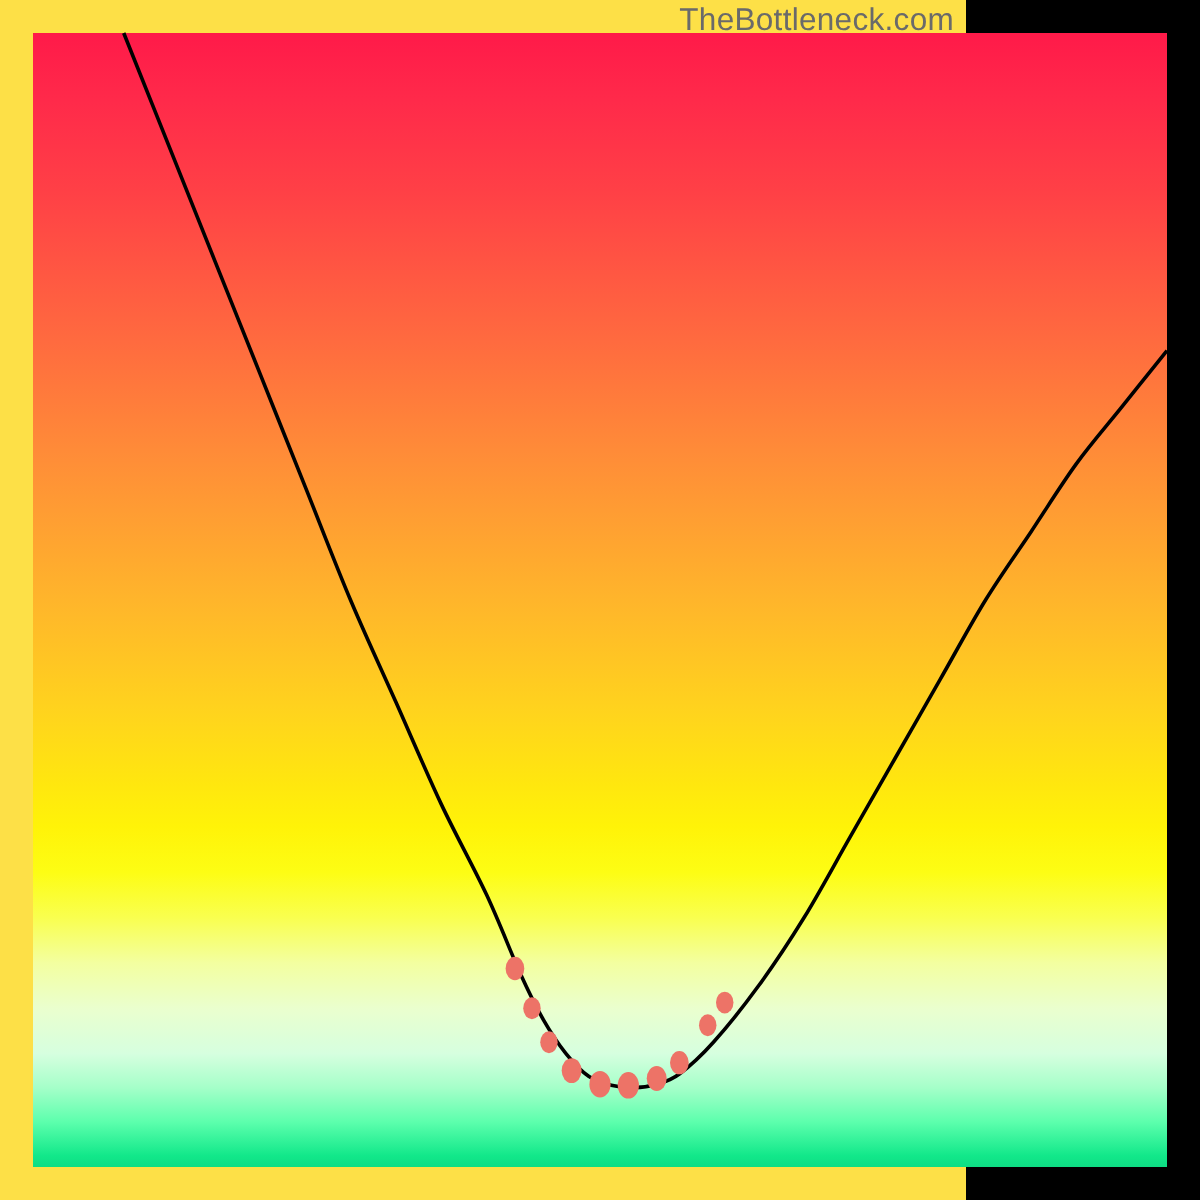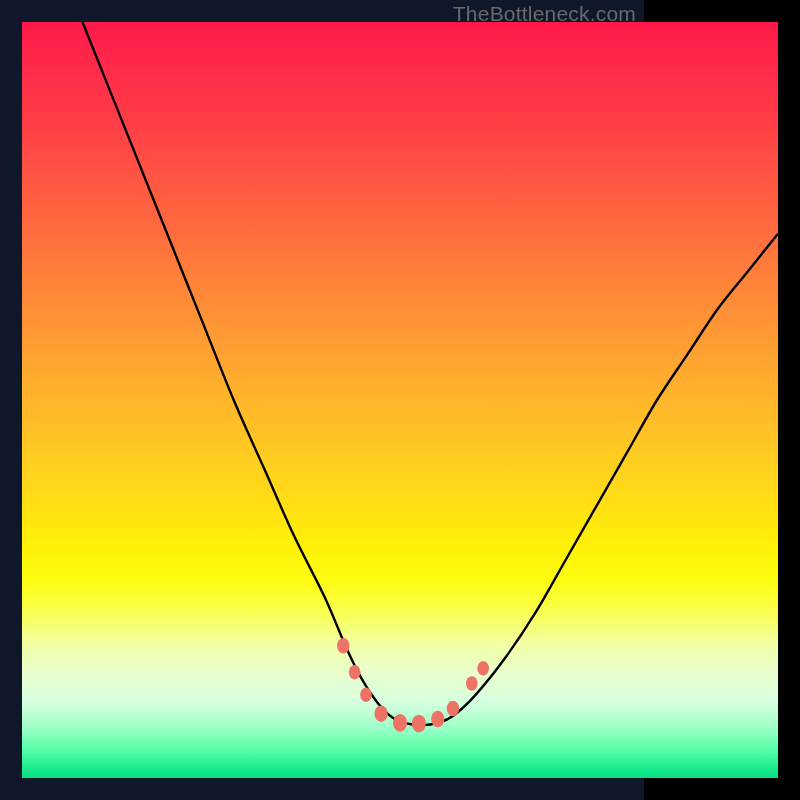--- a/index.html
+++ b/index.html
@@ -8,21 +8,21 @@
     width: 800px;
     height: 800px;
     background: #000;
     overflow: hidden;
     font-family: Arial, Helvetica, sans-serif;
   }
   .frame {
     position: absolute;
     left: 0; top: 0;
     width: 644px; height: 800px;
-    background: #0f172a;
+    background: #fde047;
   }
   .plot {
     position: absolute;
     left: 22px;
     top: 22px;
     width: 756px;
     height: 756px;
     background: linear-gradient(to bottom,
       #ff1a49 0%,
       #ff2a4a 6%,

